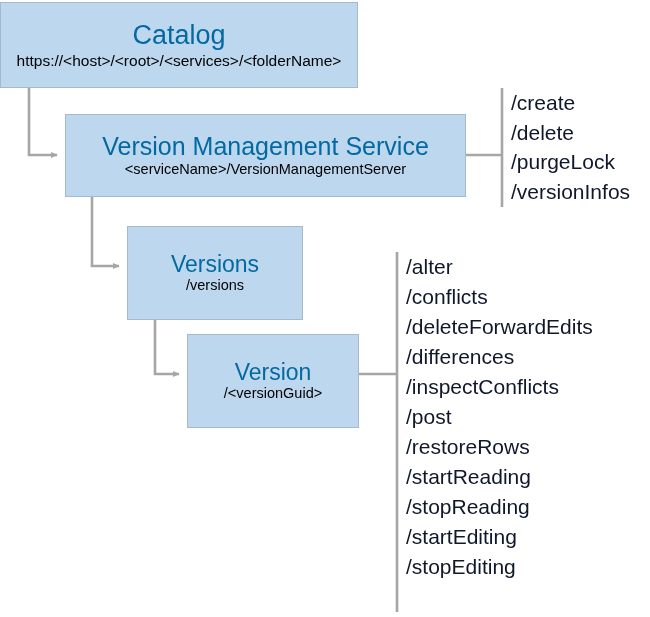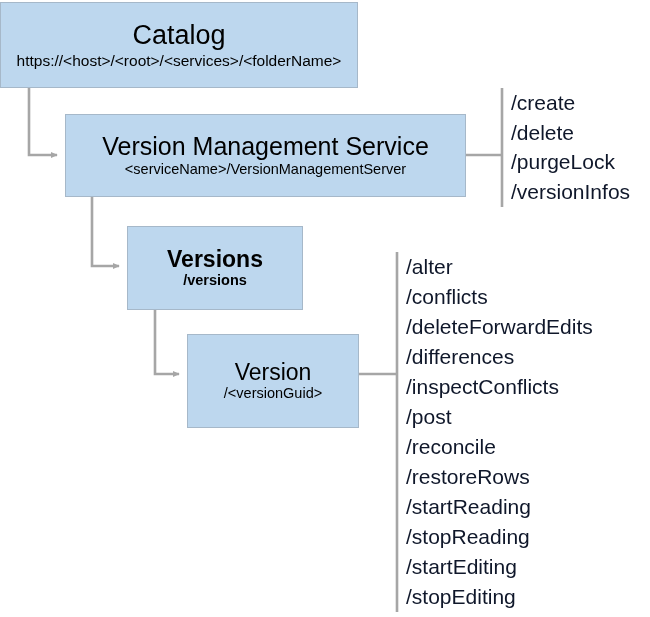--- a/index.html
+++ b/index.html
@@ -34,21 +34,21 @@
     display: flex;
     flex-direction: column;
     align-items: center;
     justify-content: center;
     text-align: center;
     color: #111111;
   }
   .node .title {
     line-height: 1.05;
     white-space: nowrap;
-    color: #000000;
+    color: #0369a1;
   }
   .node .subtitle {
     line-height: 1.1;
     white-space: nowrap;
     color: #000000;
   }
   
   #node-catalog {
     left: 0px;
     top: 2px;
@@ -74,22 +74,21 @@
     margin-bottom: 3px;
   }
   #node-vms .subtitle {
     font-size: 14.5px;
   }
   
   #node-versions {
     left: 127px;
     top: 226px;
     width: 176px;
-    height: 84px;
-    font-weight: bold;
+    height: 94px;
   }
   #node-versions .title {
     font-size: 23px;
     margin-bottom: 2px;
   }
   #node-versions .subtitle {
     font-size: 14.5px;
   }
   
   #node-version {
@@ -187,21 +186,20 @@
       <li>/purgeLock</li>
       <li>/versionInfos</li>
     </ul>
   <ul class="op-list" id="ops-version">
       <li>/alter</li>
       <li>/conflicts</li>
       <li>/deleteForwardEdits</li>
       <li>/differences</li>
       <li>/inspectConflicts</li>
       <li>/post</li>
-      <li>/reconcile</li>
       <li>/restoreRows</li>
       <li>/startReading</li>
       <li>/stopReading</li>
       <li>/startEditing</li>
       <li>/stopEditing</li>
     </ul>
 
 </div>
 
 </body></html>

